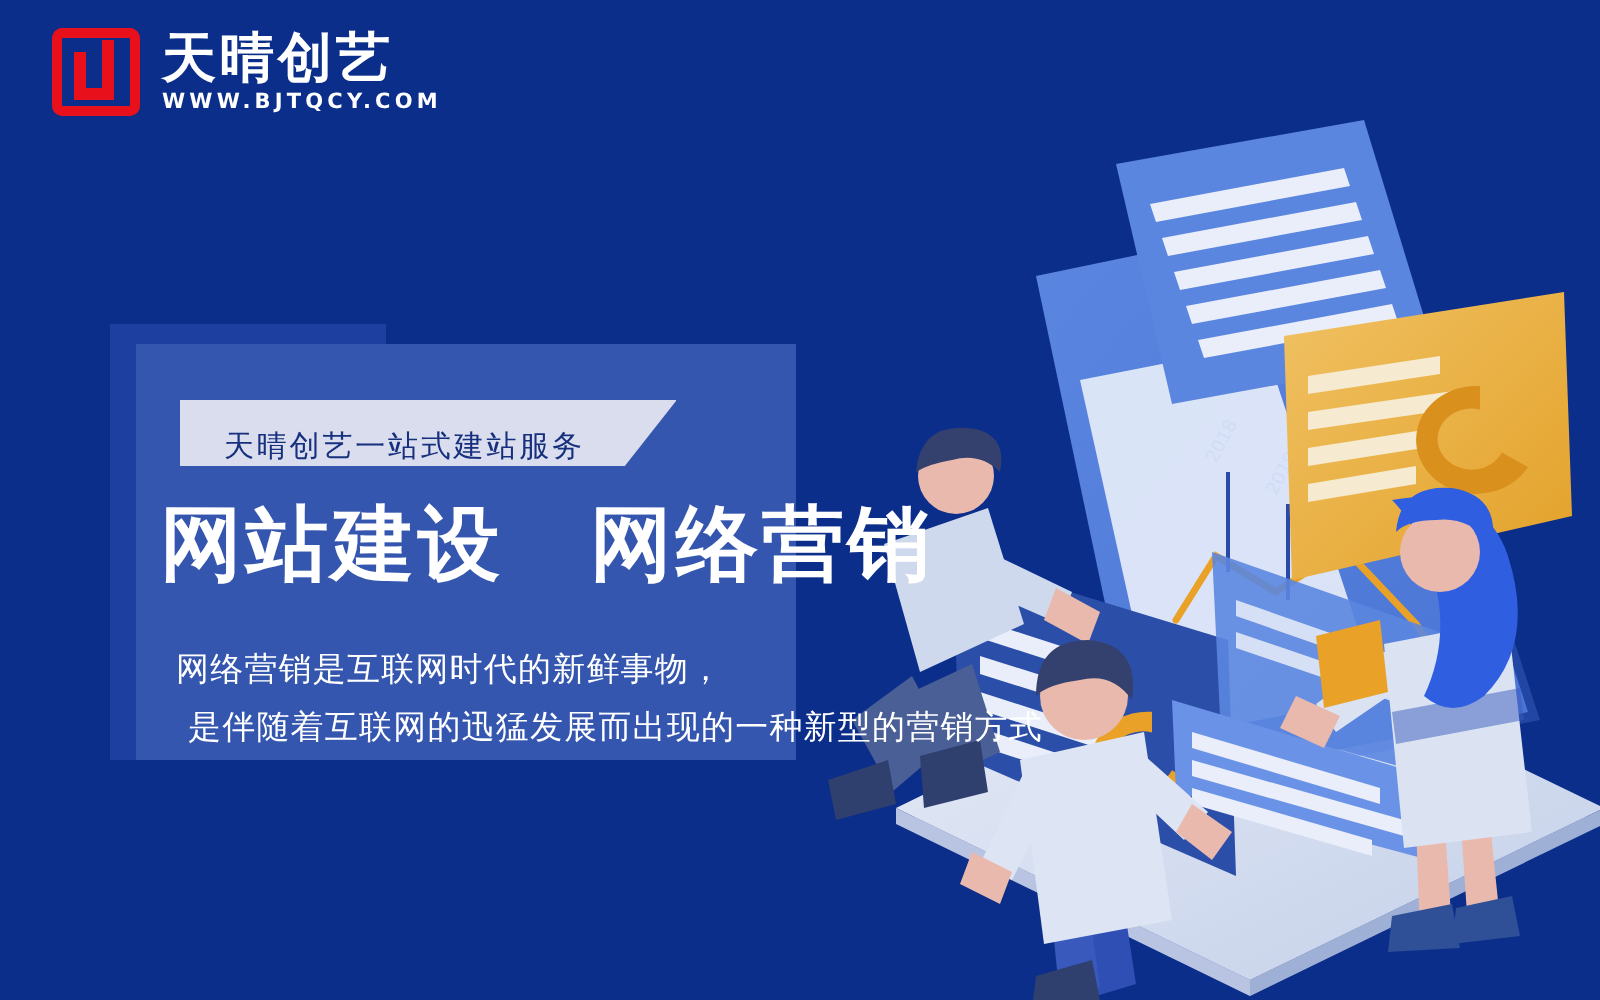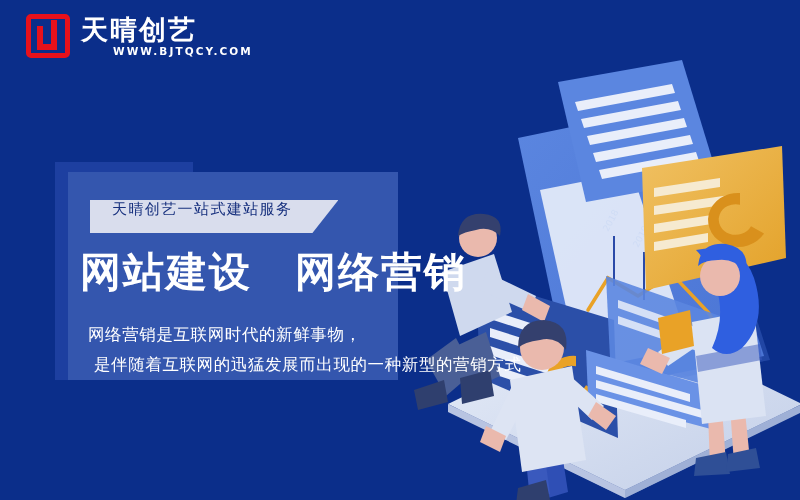--- a/index.html
+++ b/index.html
@@ -67,30 +67,30 @@
     width:20px; height:6px;
     background:#e8111b;
   }
   .logo-text { display:flex; flex-direction:column; gap:3px; }
   .logo-cn {
     font-size:27px; font-weight:700; color:#ffffff;
     letter-spacing:2px; line-height:1;
   }
   .logo-url {
     font-size:10.5px; font-weight:700; color:#ffffff;
-    letter-spacing:2.1px; line-height:1;margin-left:32px;
+    letter-spacing:2.1px; line-height:1;
   }
 
   
   .tagline {
     position:absolute;
     left:90px; top:200px;
     height:33px;
     padding:0 46px 0 22px;
-    display:flex; align-items:flex-start;
+    display:flex; align-items:flex-end;
     background:#d9dded;
     clip-path:polygon(0 0, 100% 0, calc(100% - 26px) 100%, 0 100%);
     z-index:30;
   }
   .tagline span {
     font-size:15px; font-weight:500; color:#17307e;
     letter-spacing:1.4px; white-space:nowrap;
   }
 
   .headline {
@@ -104,21 +104,21 @@
   .subcopy {
     position:absolute;
     left:88px; top:320px;
     z-index:30;
   }
   .subcopy p {
     font-size:16.5px; color:#ffffff;
     letter-spacing:0.6px; line-height:30px;
     white-space:nowrap;
   }
-  .subcopy p.indent { padding-left:6px; }
+  .subcopy p.indent { padding-left:6px;font-family:Liberation Mono, monospace; }
 
   
   .illus {
     position:absolute;
     left:390px; top:60px;
     width:420px; height:440px;
     z-index:20;
   }
   .illus svg { display:block; width:100%; height:100%; }
 </style>

